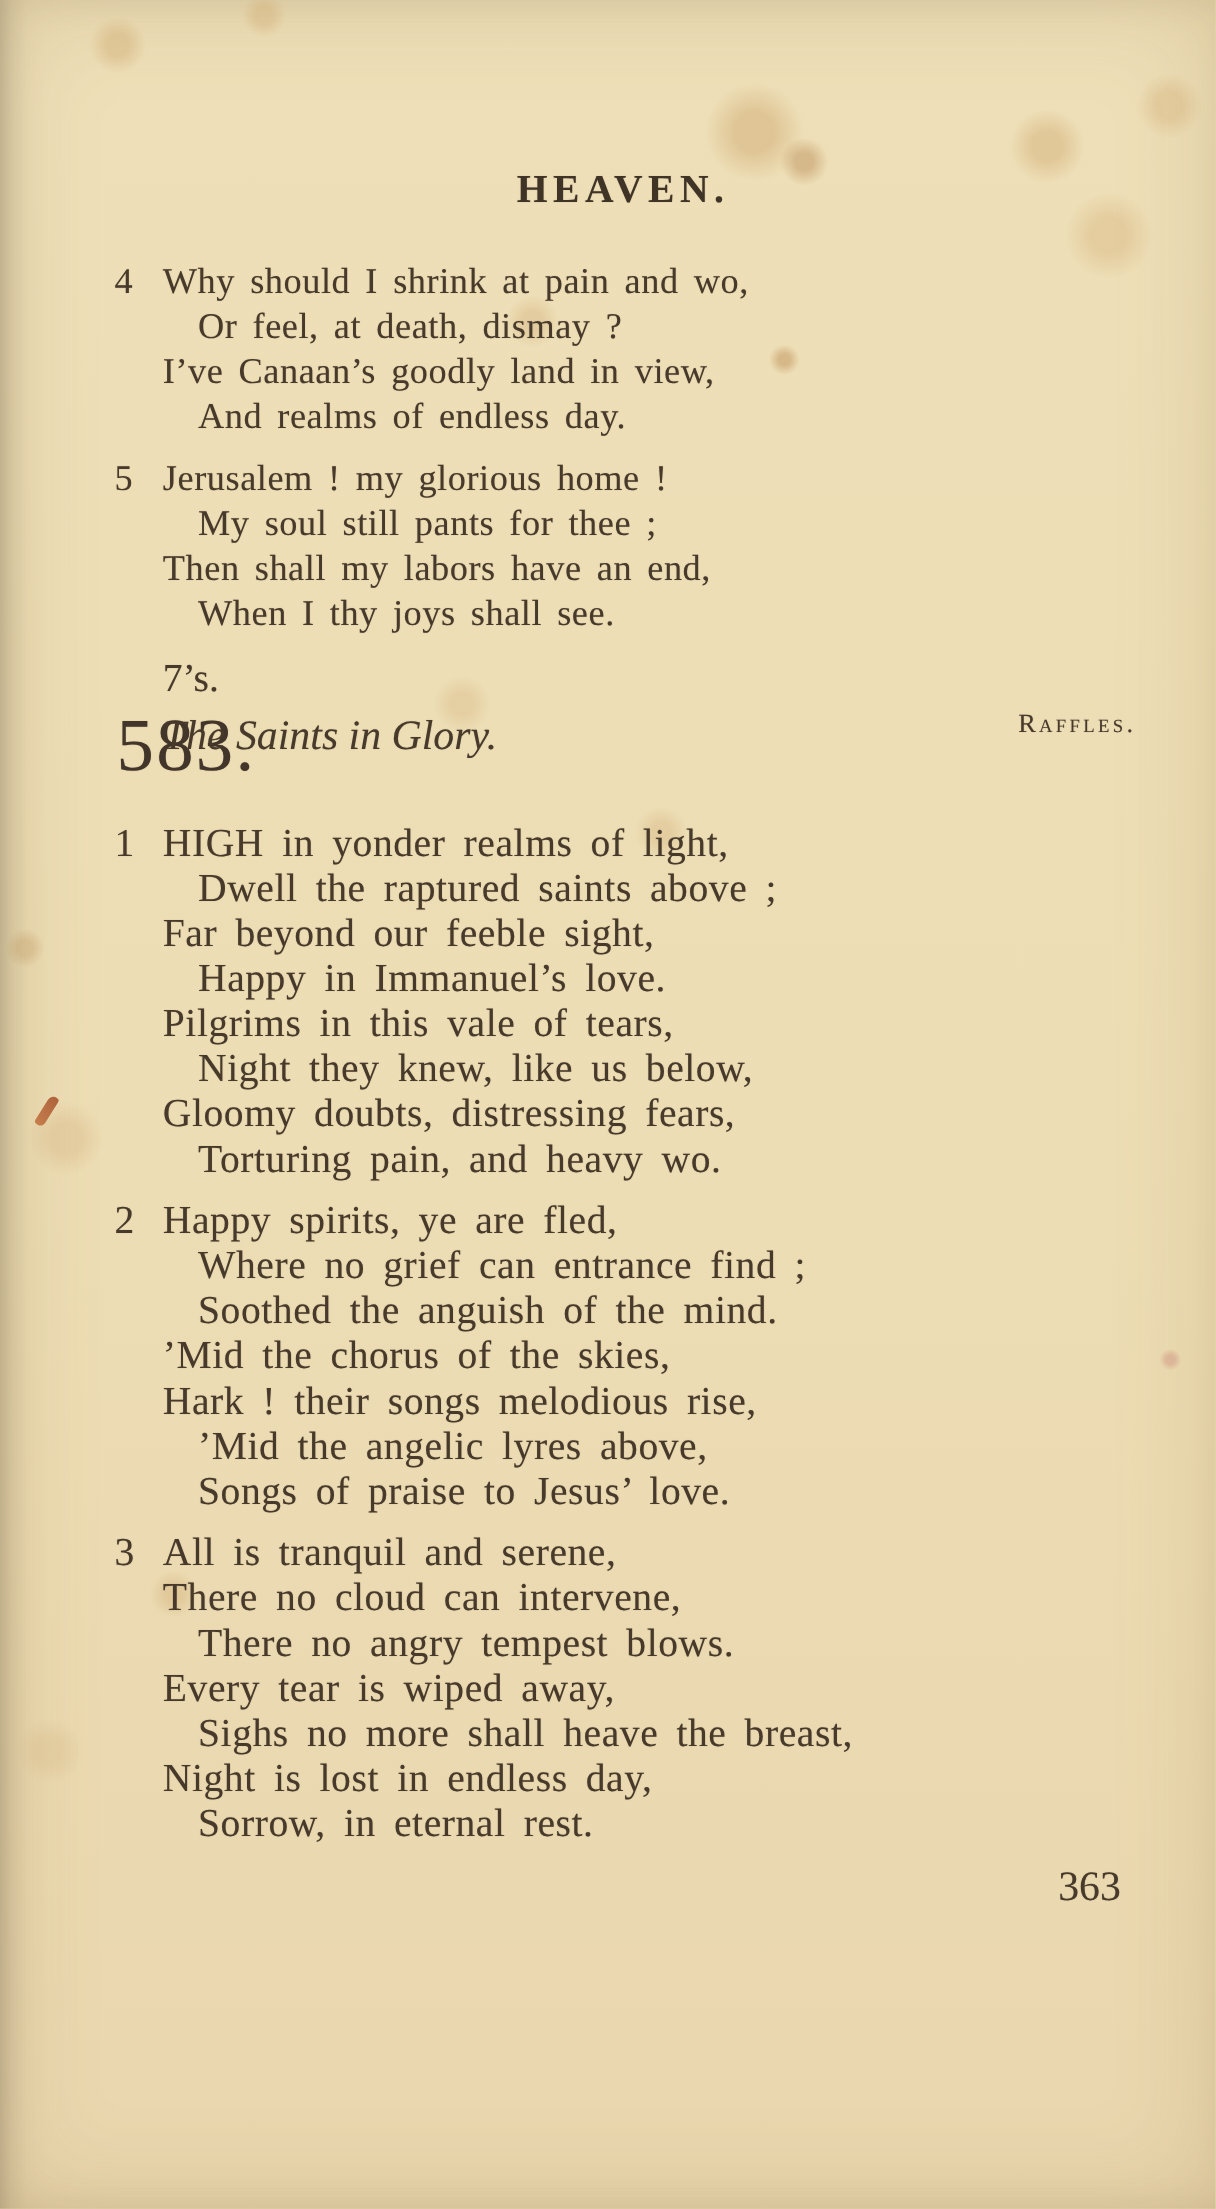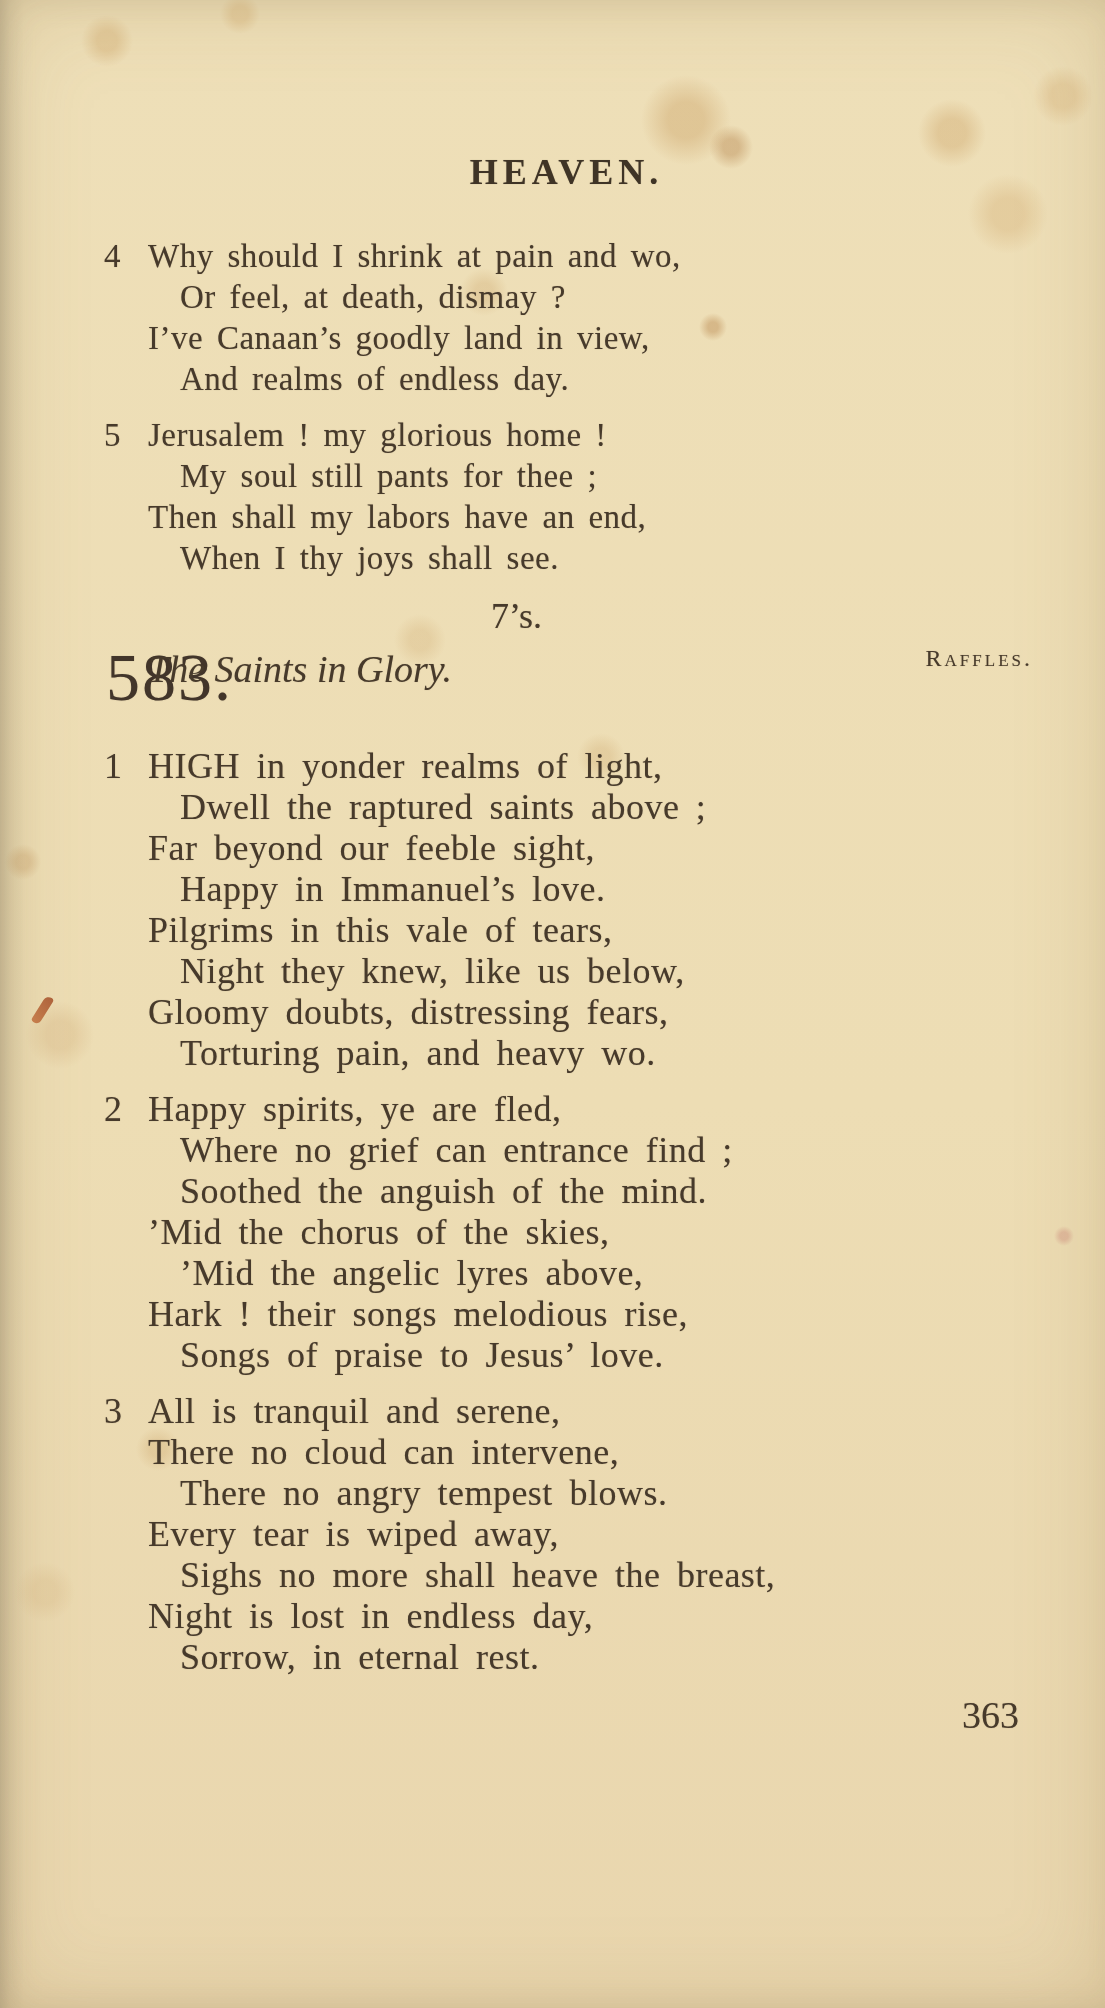--- a/index.html
+++ b/index.html
@@ -83,21 +83,20 @@
   }
   .hymn-number{
     position:absolute;left:-42px;top:32px;
     font-size:68px;line-height:70px;
     letter-spacing:2px;
     color:#42352a;
     margin-top:16px;
   }
   .hymn-meter{
     position:absolute;left:0;right:160px;top:0;
-    text-align:center;
     font-size:36px;line-height:44px;
   }
   .hymn-author{
     position:absolute;right:12px;top:46px;
     font-variant:small-caps;
     font-size:24px;line-height:36px;
     letter-spacing:3px;
   }
   .hymn-title{
     position:absolute;left:0;right:160px;top:52px;
@@ -160,22 +159,22 @@
           <div class="vline indent">Night they knew, like us below,</div>
           <div class="vline">Gloomy doubts, distressing fears,</div>
           <div class="vline indent">Torturing pain, and heavy wo.</div>
         </div>
         <div class="verse">
           <span class="vnum">2</span>
           <div class="vline">Happy spirits, ye are fled,</div>
           <div class="vline indent">Where no grief can entrance find ;</div>
           <div class="vline indent">Soothed the anguish of the mind.</div>
           <div class="vline">’Mid the chorus of the skies,</div>
+          <div class="vline">Hark ! their songs melodious rise,</div>
           <div class="vline indent">’Mid the angelic lyres above,</div>
-          <div class="vline">Hark ! their songs melodious rise,</div>
           <div class="vline indent">Songs of praise to Jesus’ love.</div>
         </div>
         <div class="verse">
           <span class="vnum">3</span>
           <div class="vline">All is tranquil and serene,</div>
           <div class="vline">There no cloud can intervene,</div>
           <div class="vline indent">There no angry tempest blows.</div>
           <div class="vline">Every tear is wiped away,</div>
           <div class="vline indent">Sighs no more shall heave the breast,</div>
           <div class="vline">Night is lost in endless day,</div>

